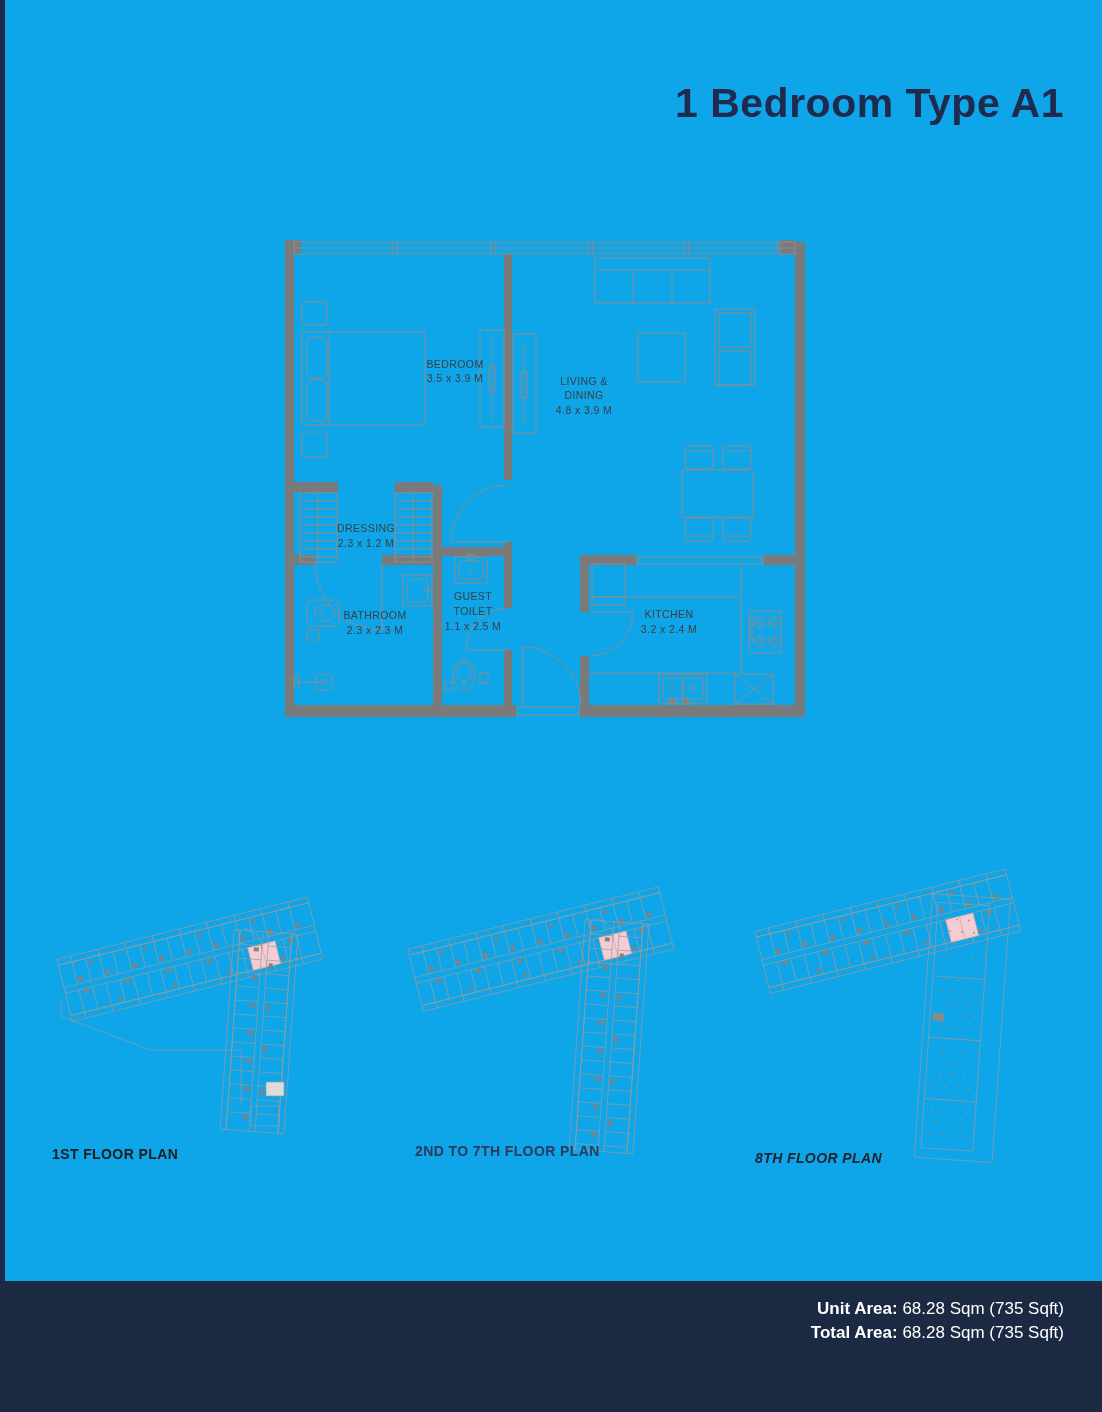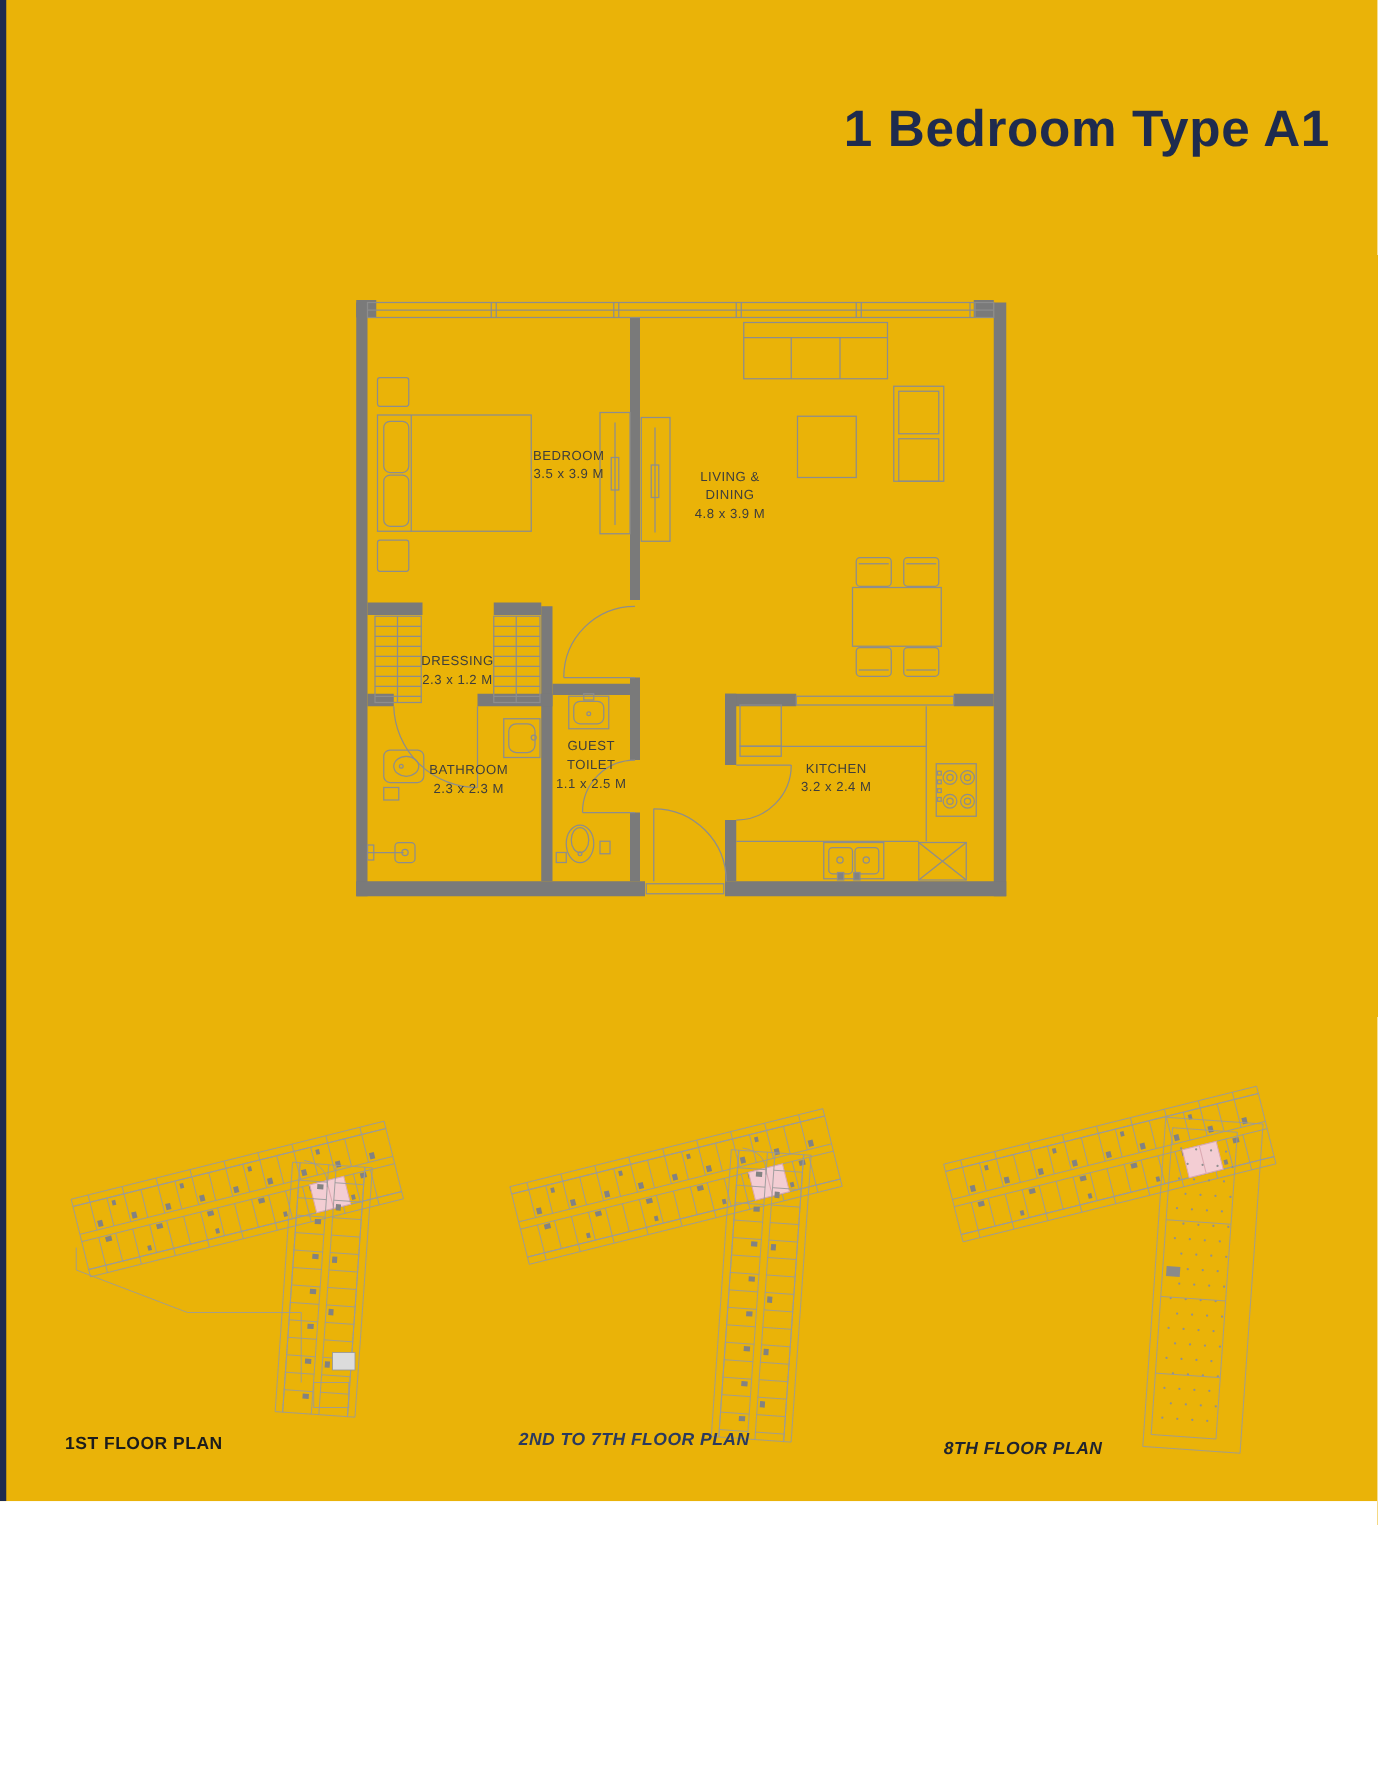--- a/index.html
+++ b/index.html
@@ -1,16 +1,16 @@
 <!DOCTYPE html>
 <html style="--navy: #1e2b4e; --footer-bg: #1b2942;"><head>
 <meta charset="utf-8">
 <style>
   html,body{margin:0;padding:0;background:#fff;}
-  .page{position:relative;width:1102px;height:1201px;background:#eab308;overflow:hidden;
+  .page{position:relative;width:1102px;height:1412px;background:#0ea5e9;overflow:hidden;
         font-family:"Liberation Sans",sans-serif;}
   .left-border{position:absolute;left:0;top:0;width:5px;height:100%;background:var(--navy,#1e2b4e);}
   .title{position:absolute;right:38px;top:80px;font-size:41px;font-weight:800;
          color:var(--navy,#1e2b4e);letter-spacing:0.5px;white-space:nowrap;}
   .unit-plan{position:absolute;left:283px;top:230px;}
   .mini{position:absolute;}
   .plan-label{position:absolute;font-size:14px;font-weight:600;letter-spacing:0.4px;white-space:nowrap;}
   .footer{position:absolute;left:0;top:1281px;width:100%;height:131px;background:var(--footer-bg,#1b2942);}
   .footer-text{position:absolute;right:38px;top:16px;text-align:right;color:#fff;
                font-size:17px;line-height:24px;}
@@ -651,16 +651,22 @@
         <circle cx="227" cy="296" r="0.9" fill="#909090"></circle>
         <circle cx="239" cy="296" r="0.9" fill="#909090"></circle>
         <line x1="195" y1="137.8" x2="247" y2="137.8" class="ln"></line>
         <line x1="195" y1="199.3" x2="247" y2="199.3" class="ln"></line>
         <line x1="195" y1="260.8" x2="247" y2="260.8" class="ln"></line>
         <rect x="198" y="174.7" width="11" height="8" fill="#8a8a8a"></rect>
       </g>
     </svg>
 
   <div class="plan-label" style="left: 52px; top: 1146px; color: rgb(28, 28, 28);">1ST FLOOR PLAN</div>
-  <div class="plan-label" style="left: 415px; top: 1143px; color: rgb(43, 58, 94); font-style: italic;">2ND TO 7TH FLOOR PLAN</div>
+  <div class="plan-label" style="left: 415px; top: 1143px; color: rgb(43, 58, 94);">2ND TO 7TH FLOOR PLAN</div>
   <div class="plan-label" style="left: 755px; top: 1150px; color: rgb(32, 36, 46); font-style: italic;">8TH FLOOR PLAN</div>
 
+  <div class="footer">
+    <div class="footer-text">
+      <div><span class="al">Unit Area:</span> <span>68.28 Sqm (735 Sqft)</span></div>
+      <div><span class="al">Total Area:</span> <span>68.28 Sqm (735 Sqft)</span></div>
+    </div>
+  </div>
 </div>
 
 </body></html>

